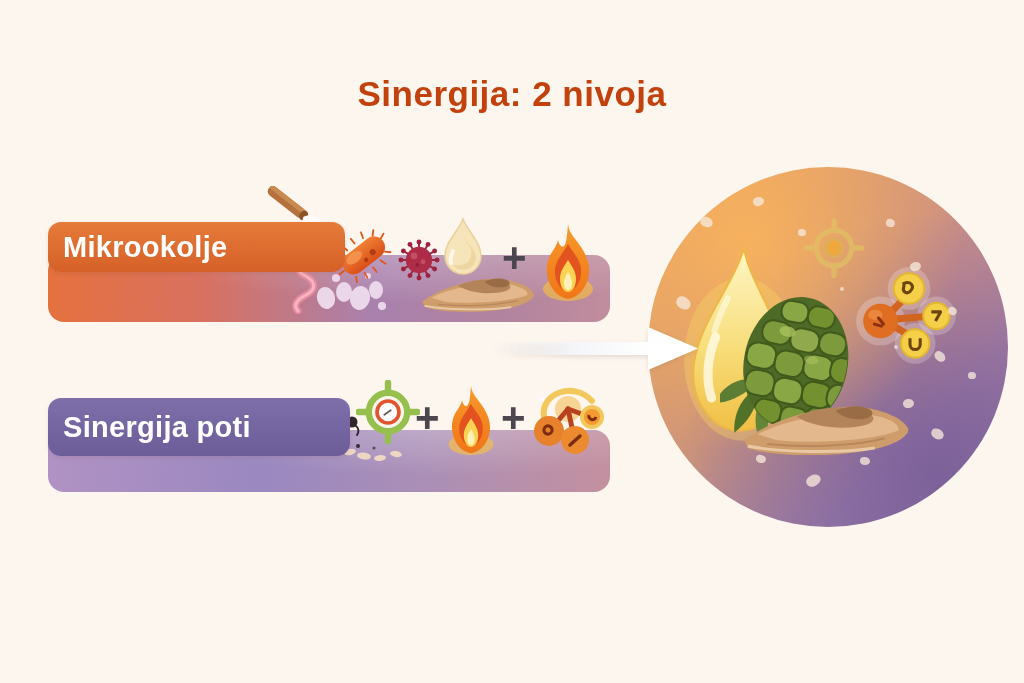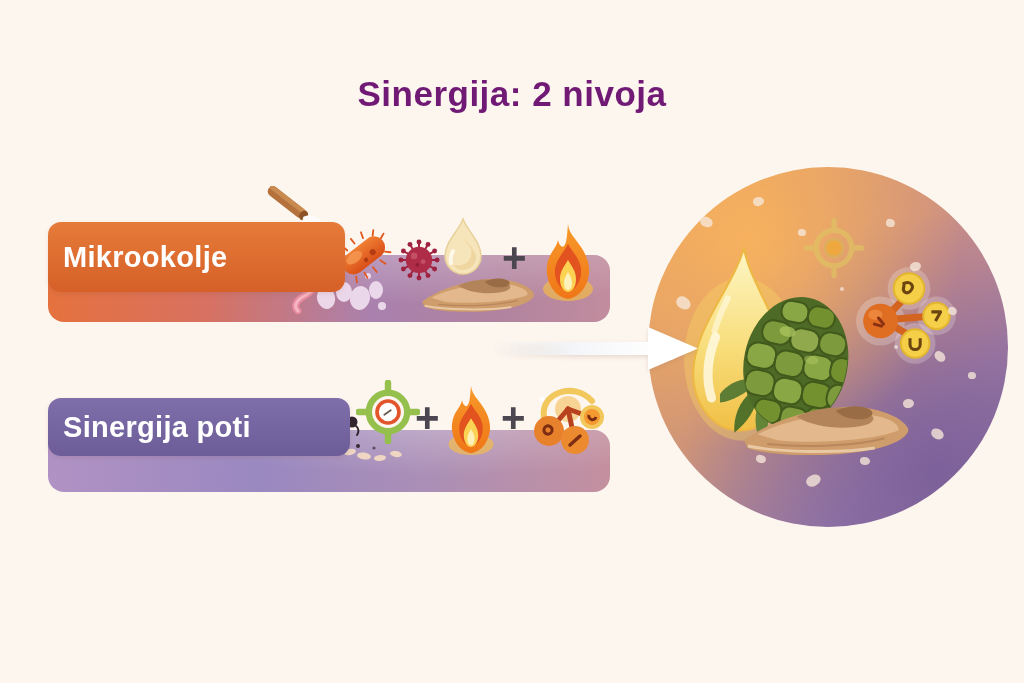--- a/index.html
+++ b/index.html
@@ -1,30 +1,30 @@
 <!DOCTYPE html>
 <html><head>
 <meta charset="utf-8">
 <style>
   html,body{margin:0;padding:0;}
   body{width:1024px;height:683px;background:#fdf6ee;font-family:"Liberation Sans",sans-serif;overflow:hidden;}
   #stage{position:relative;width:1024px;height:683px;}
   .abs{position:absolute;}
   .icon svg{display:block;width:100%;height:100%;}
-  .title{left:0;top:74;width:1024px;text-align:center;font-size:35px;font-weight:600;color:#701a75;letter-spacing:.5px;top:74px;}
+  .title{left:0;top:74;width:1024px;text-align:center;font-size:35px;font-weight:600;color:#c2410c;letter-spacing:.5px;top:74px;}
   .bar{border-radius:16px;}
   .bar1{left:48px;top:255px;width:562px;height:67px;
     background:linear-gradient(93deg,#e5713d 0%,#d87160 28%,#a981ae 58%,#b1839f 80%,#c18d9e 100%);}
   .bar2{left:48px;top:430px;width:562px;height:62px;
     background:linear-gradient(93deg,#b192c4 0%,#9a88c0 38%,#ab8fb6 68%,#c4909f 100%);}
   .bar::after{content:"";position:absolute;inset:0;border-radius:16px;
     background:radial-gradient(ellipse at 70% -20%,rgba(255,255,255,.30),rgba(255,255,255,0) 55%);}
   .labelbox{border-radius:13px;display:flex;align-items:center;padding-left:15px;
     color:#ffffff;font-size:29px;font-weight:600;letter-spacing:.3px;box-shadow:0 2px 4px rgba(120,70,50,.12);}
-  .label1{left:48px;top:222px;width:282px;height:70px;background:linear-gradient(180deg,#e57b39,#d66028);}
+  .label1{left:48px;top:222px;width:282px;height:50px;background:linear-gradient(180deg,#e57b39,#d66028);}
   .label2{left:48px;top:398px;width:287px;height:58px;background:linear-gradient(180deg,#7e6ea9,#6c5c98);}
   .plus{font-size:42px;font-weight:700;color:#4b4650;line-height:1;}
   .circle{left:648px;top:167px;width:360px;height:360px;border-radius:50%;overflow:hidden;
     background:
       radial-gradient(circle at 28% 20%,rgba(248,178,93,.95),rgba(248,178,93,0) 55%),
       radial-gradient(circle at 80% 85%,rgba(120,92,150,.85),rgba(120,92,150,0) 62%),
       radial-gradient(circle at 84% 28%,rgba(206,138,140,.5),rgba(206,138,140,0) 48%),
       linear-gradient(135deg,#eca45e 0%,#cf9579 45%,#9d7fae 75%,#8a70a4 100%);}
   .flake{position:absolute;background:#f6e8da;opacity:.78;border-radius:45% 55% 50% 50%;}
   .speck{position:absolute;background:#fff;opacity:.55;border-radius:50%;width:4px;height:4px;}

